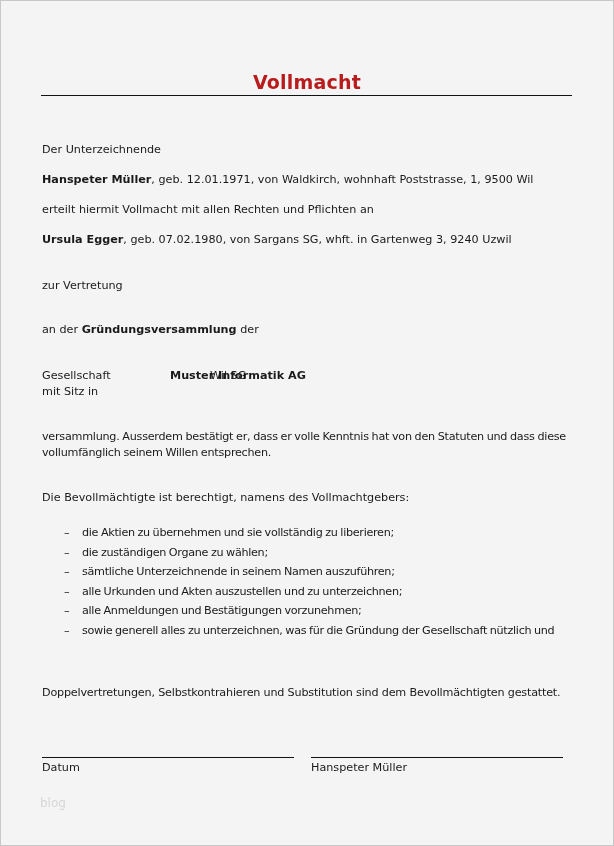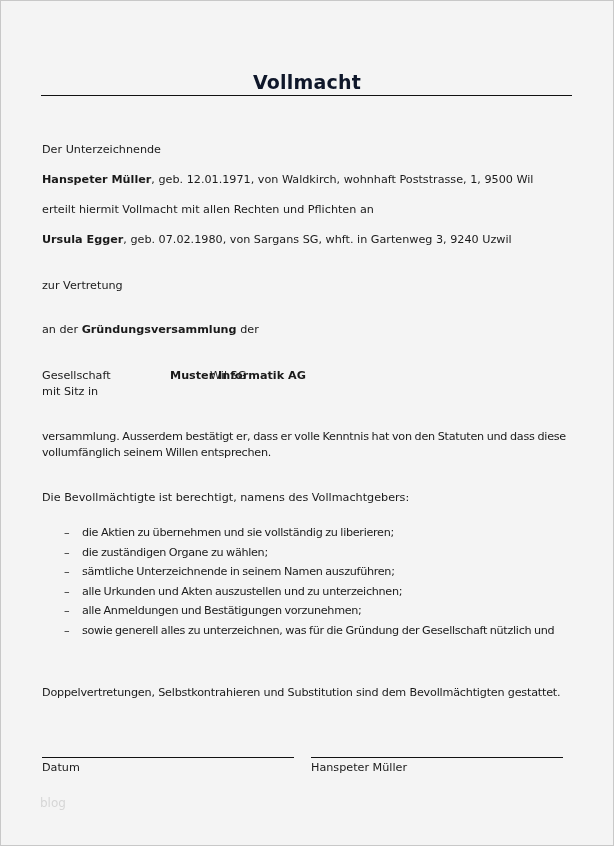--- a/index.html
+++ b/index.html
@@ -16,21 +16,21 @@
       color: #1a1a1a;
       border: 1px solid #c8c8c8;
     }
     .title {
       position: absolute;
       left: 0; right: 0;
       top: 70px;
       text-align: center;
       font-size: 19px;
       font-weight: bold;
-      color: #0f172a;
+      color: #b91c1c;
       letter-spacing: 0.2px;
     }
     .title-rule {
       position: absolute;
       left: 40px;
       width: 531px;
       top: 94px;
       height: 1px;
       border-top: 1.5px solid #111;
     }

